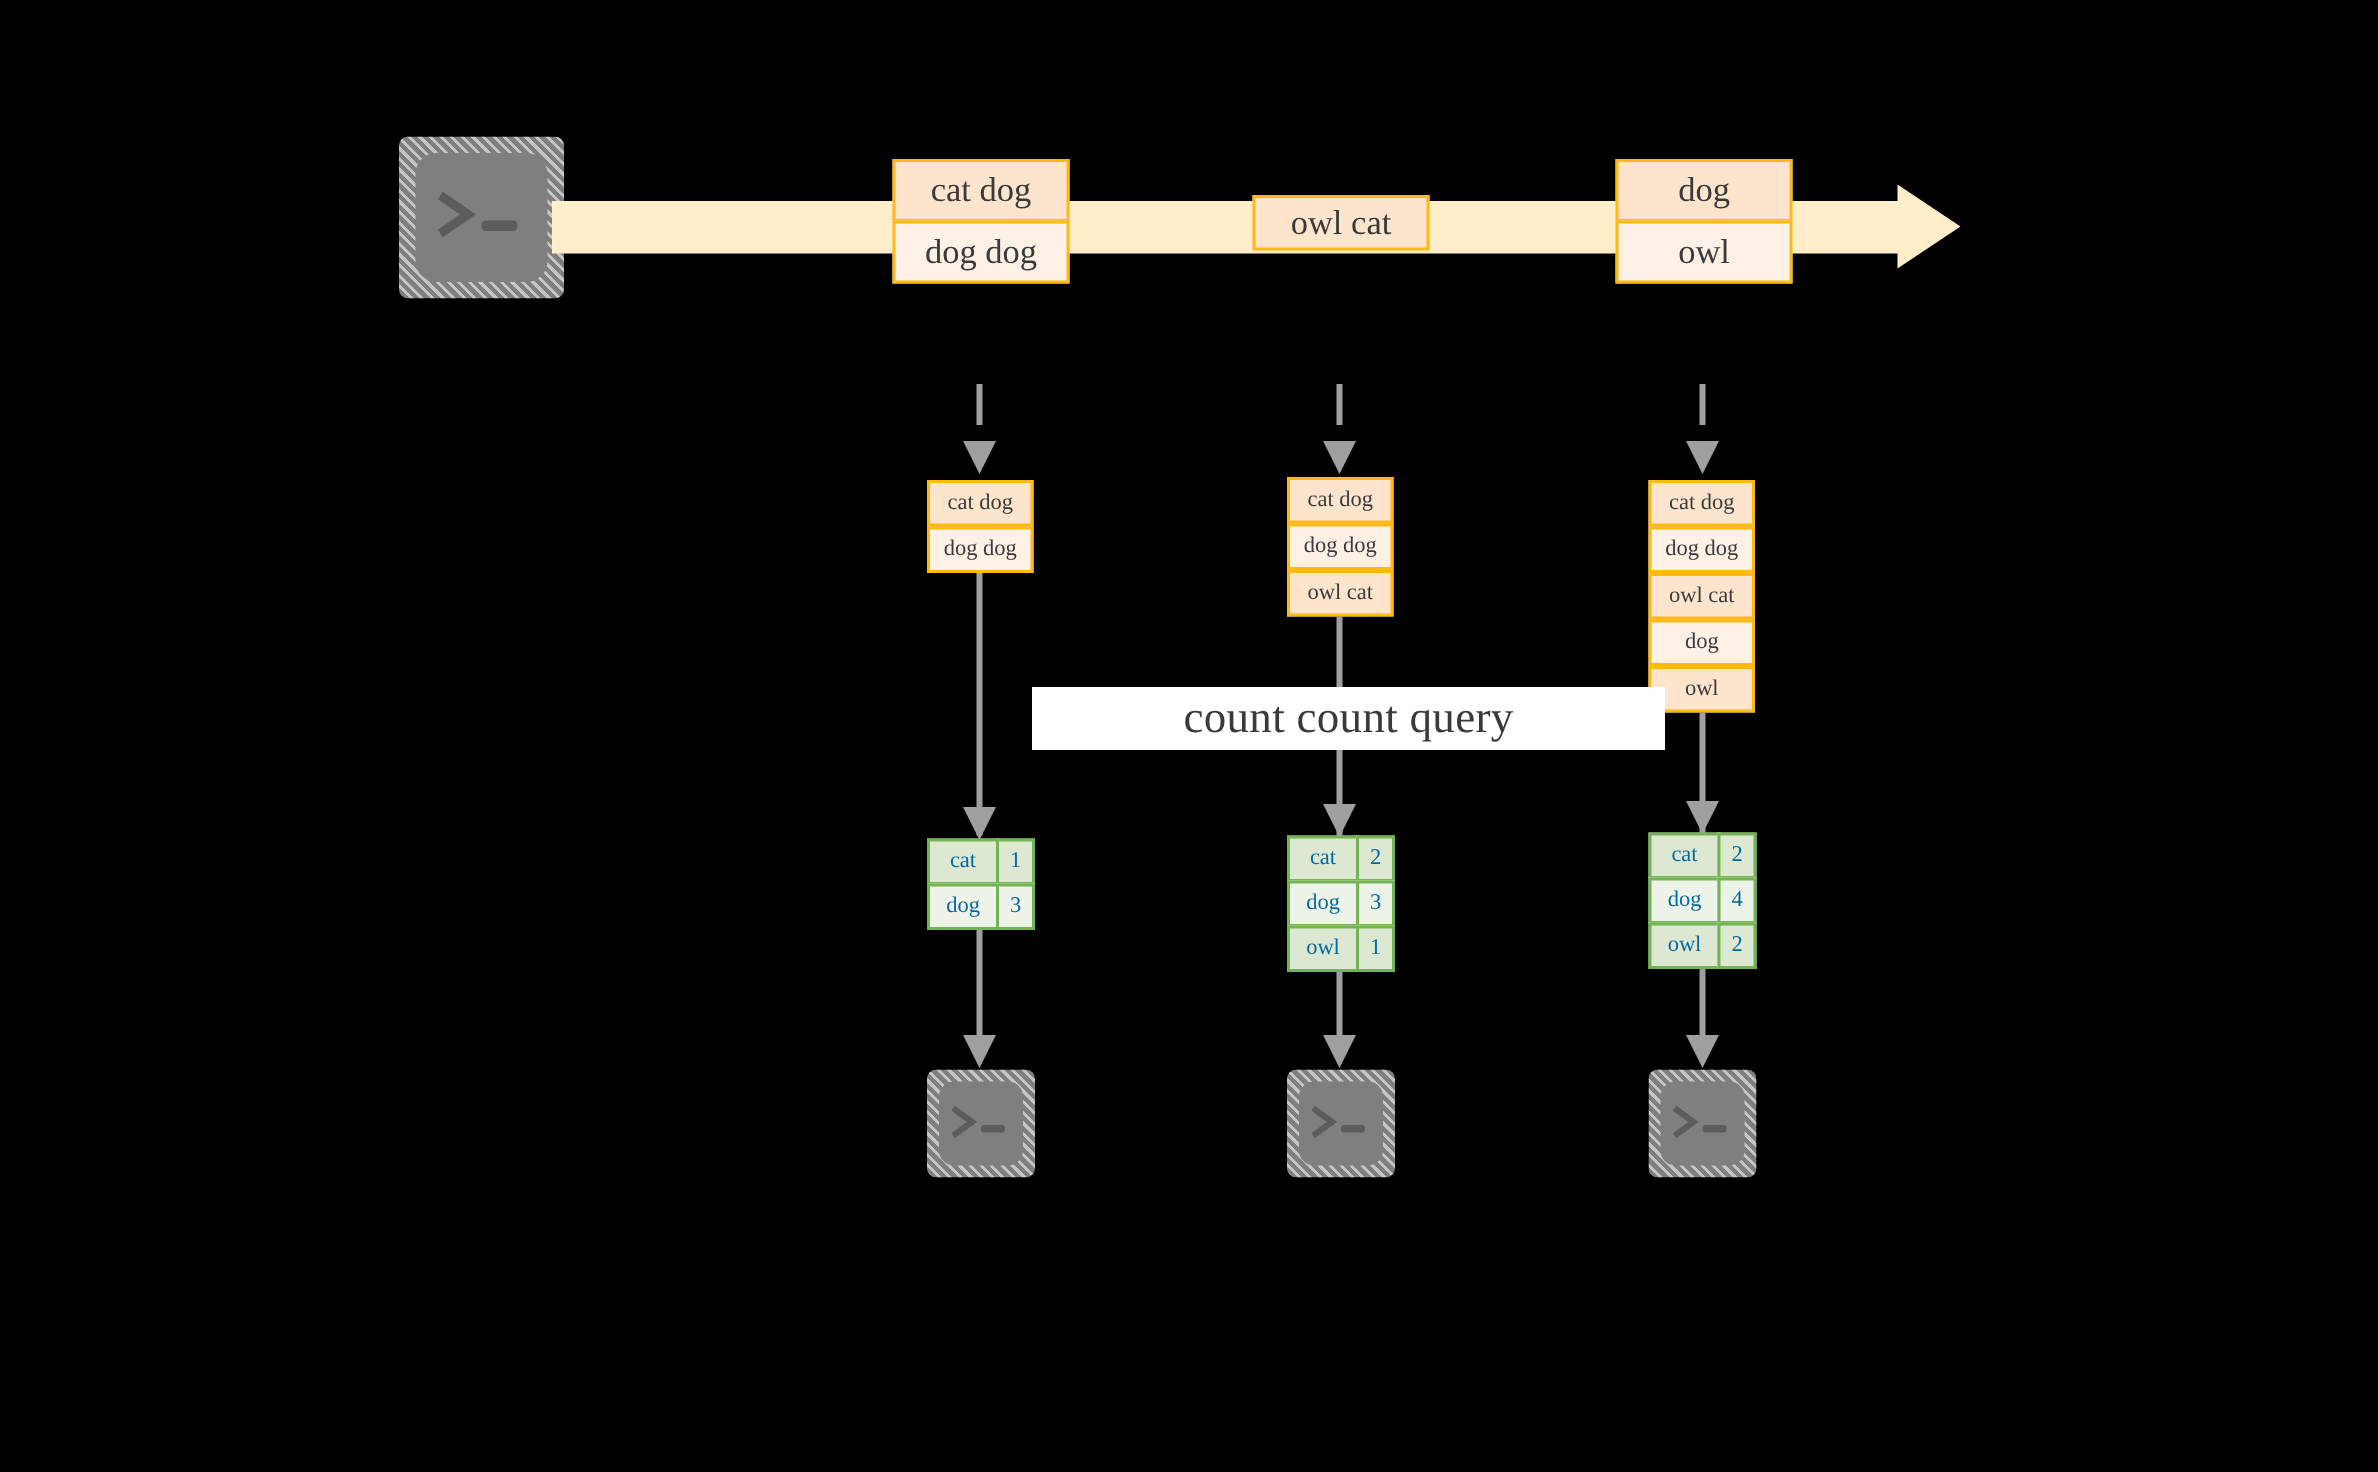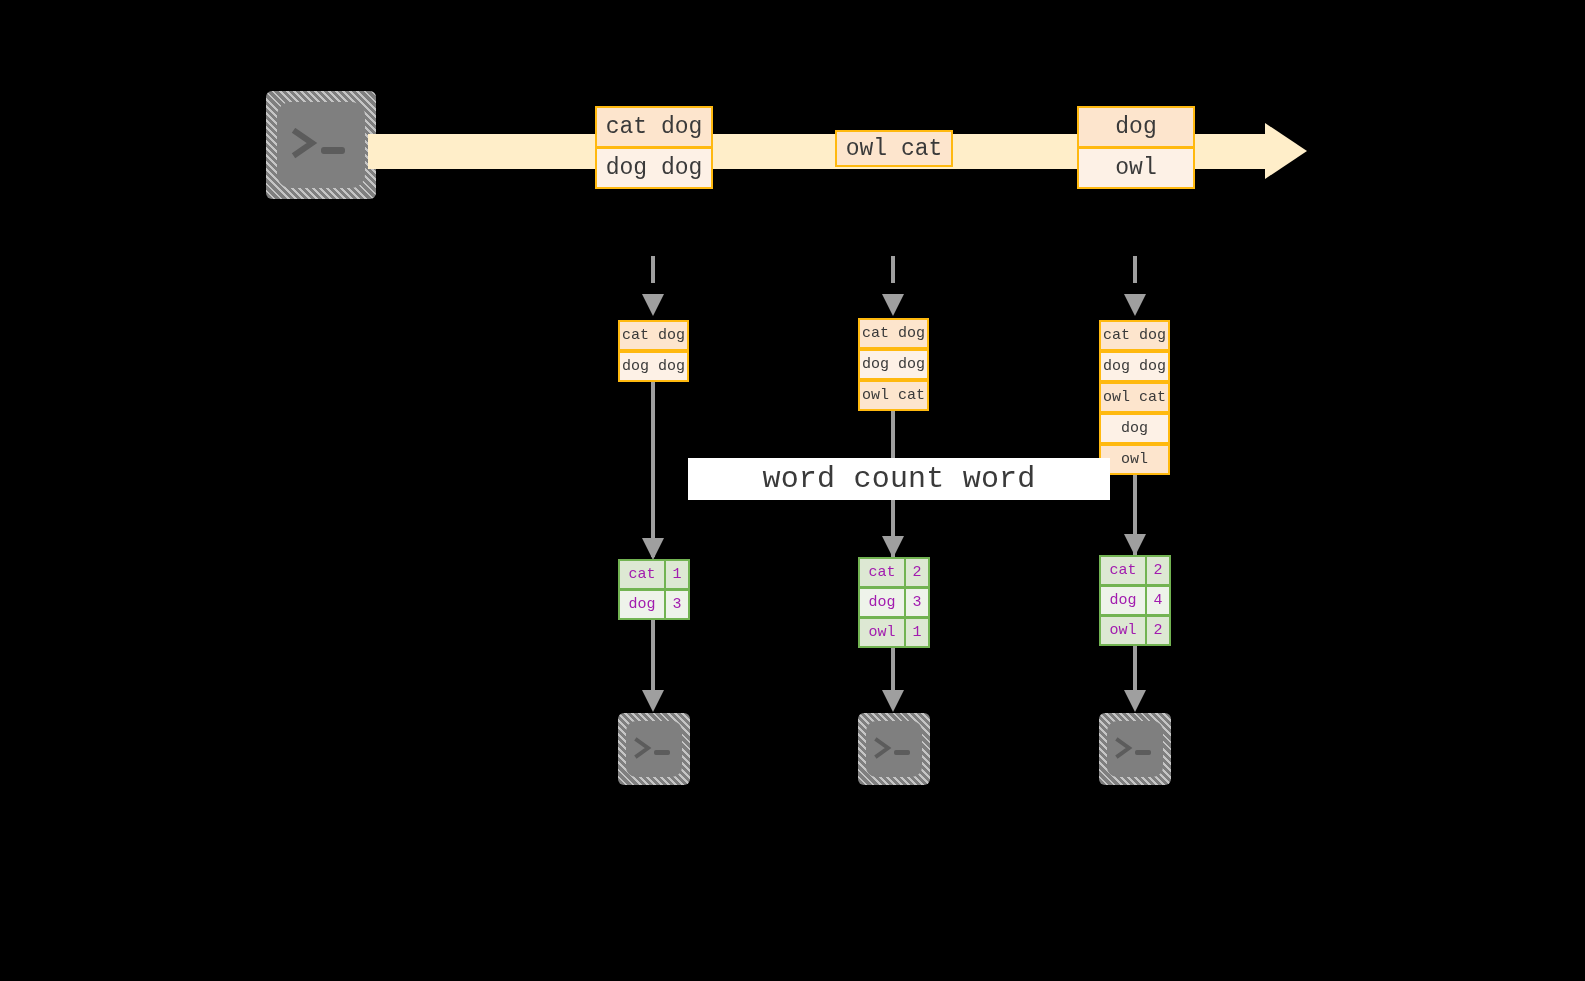--- a/index.html
+++ b/index.html
@@ -6,21 +6,21 @@
     margin: 0;
     padding: 0;
     background: #000;
   }
   #stage {
     position: relative;
     width: 1585px;
     height: 981px;
     background: #000000;
     overflow: hidden;
-    font-family: Liberation Mono, monospace;
+    font-family: Liberation Serif, serif;
   }
 
   
   .term {
     position: absolute;
     box-sizing: border-box;
     background-color: #7f7f7f;
     background-image:
       repeating-linear-gradient(45deg,
         rgba(255,255,255,0.55) 0px,
@@ -74,21 +74,21 @@
   .rec.big { font-size: 23px; }
   .rec.mid { font-size: 23px; }
   .rec.sm  { font-size: 15px; }
 
   
   .gt {
     position: absolute;
     box-sizing: border-box;
     display: flex;
     align-items: center;
-    color: #a21caf;
+    color: #0369a1;
     font-size: 15px;
     border: 2px solid #72b352;
   }
   .gt.shadeA { background: #dde8d3; }
   .gt.shadeB { background: #eef3ea; }
   .gt.word { justify-content: center; }
   .gt.cnt  { justify-content: center; }
 
   
   .vline {
@@ -229,15 +229,15 @@
   <div class="term small" style="left:1099px; top:713px; width:72px; height:72px;">
     <div class="inner"></div>
     <div class="glyph">
       <svg width="42" height="24" viewBox="0 0 42 24">
         <path d="M4 3 L15 11 L4 19" fill="none" stroke="#5c5c5c" stroke-width="4" stroke-linecap="square"></path>
         <rect x="21" y="13" width="16" height="5" rx="2" fill="#5c5c5c"></rect>
       </svg>
     </div>
   </div>
 
-  <div class="label-band" style="left:688px; top:458px; width:422px; height:42px;">word count word</div>
+  <div class="label-band" style="left:688px; top:458px; width:422px; height:42px;">count count query</div>
 
 </div>
 
 </body></html>

